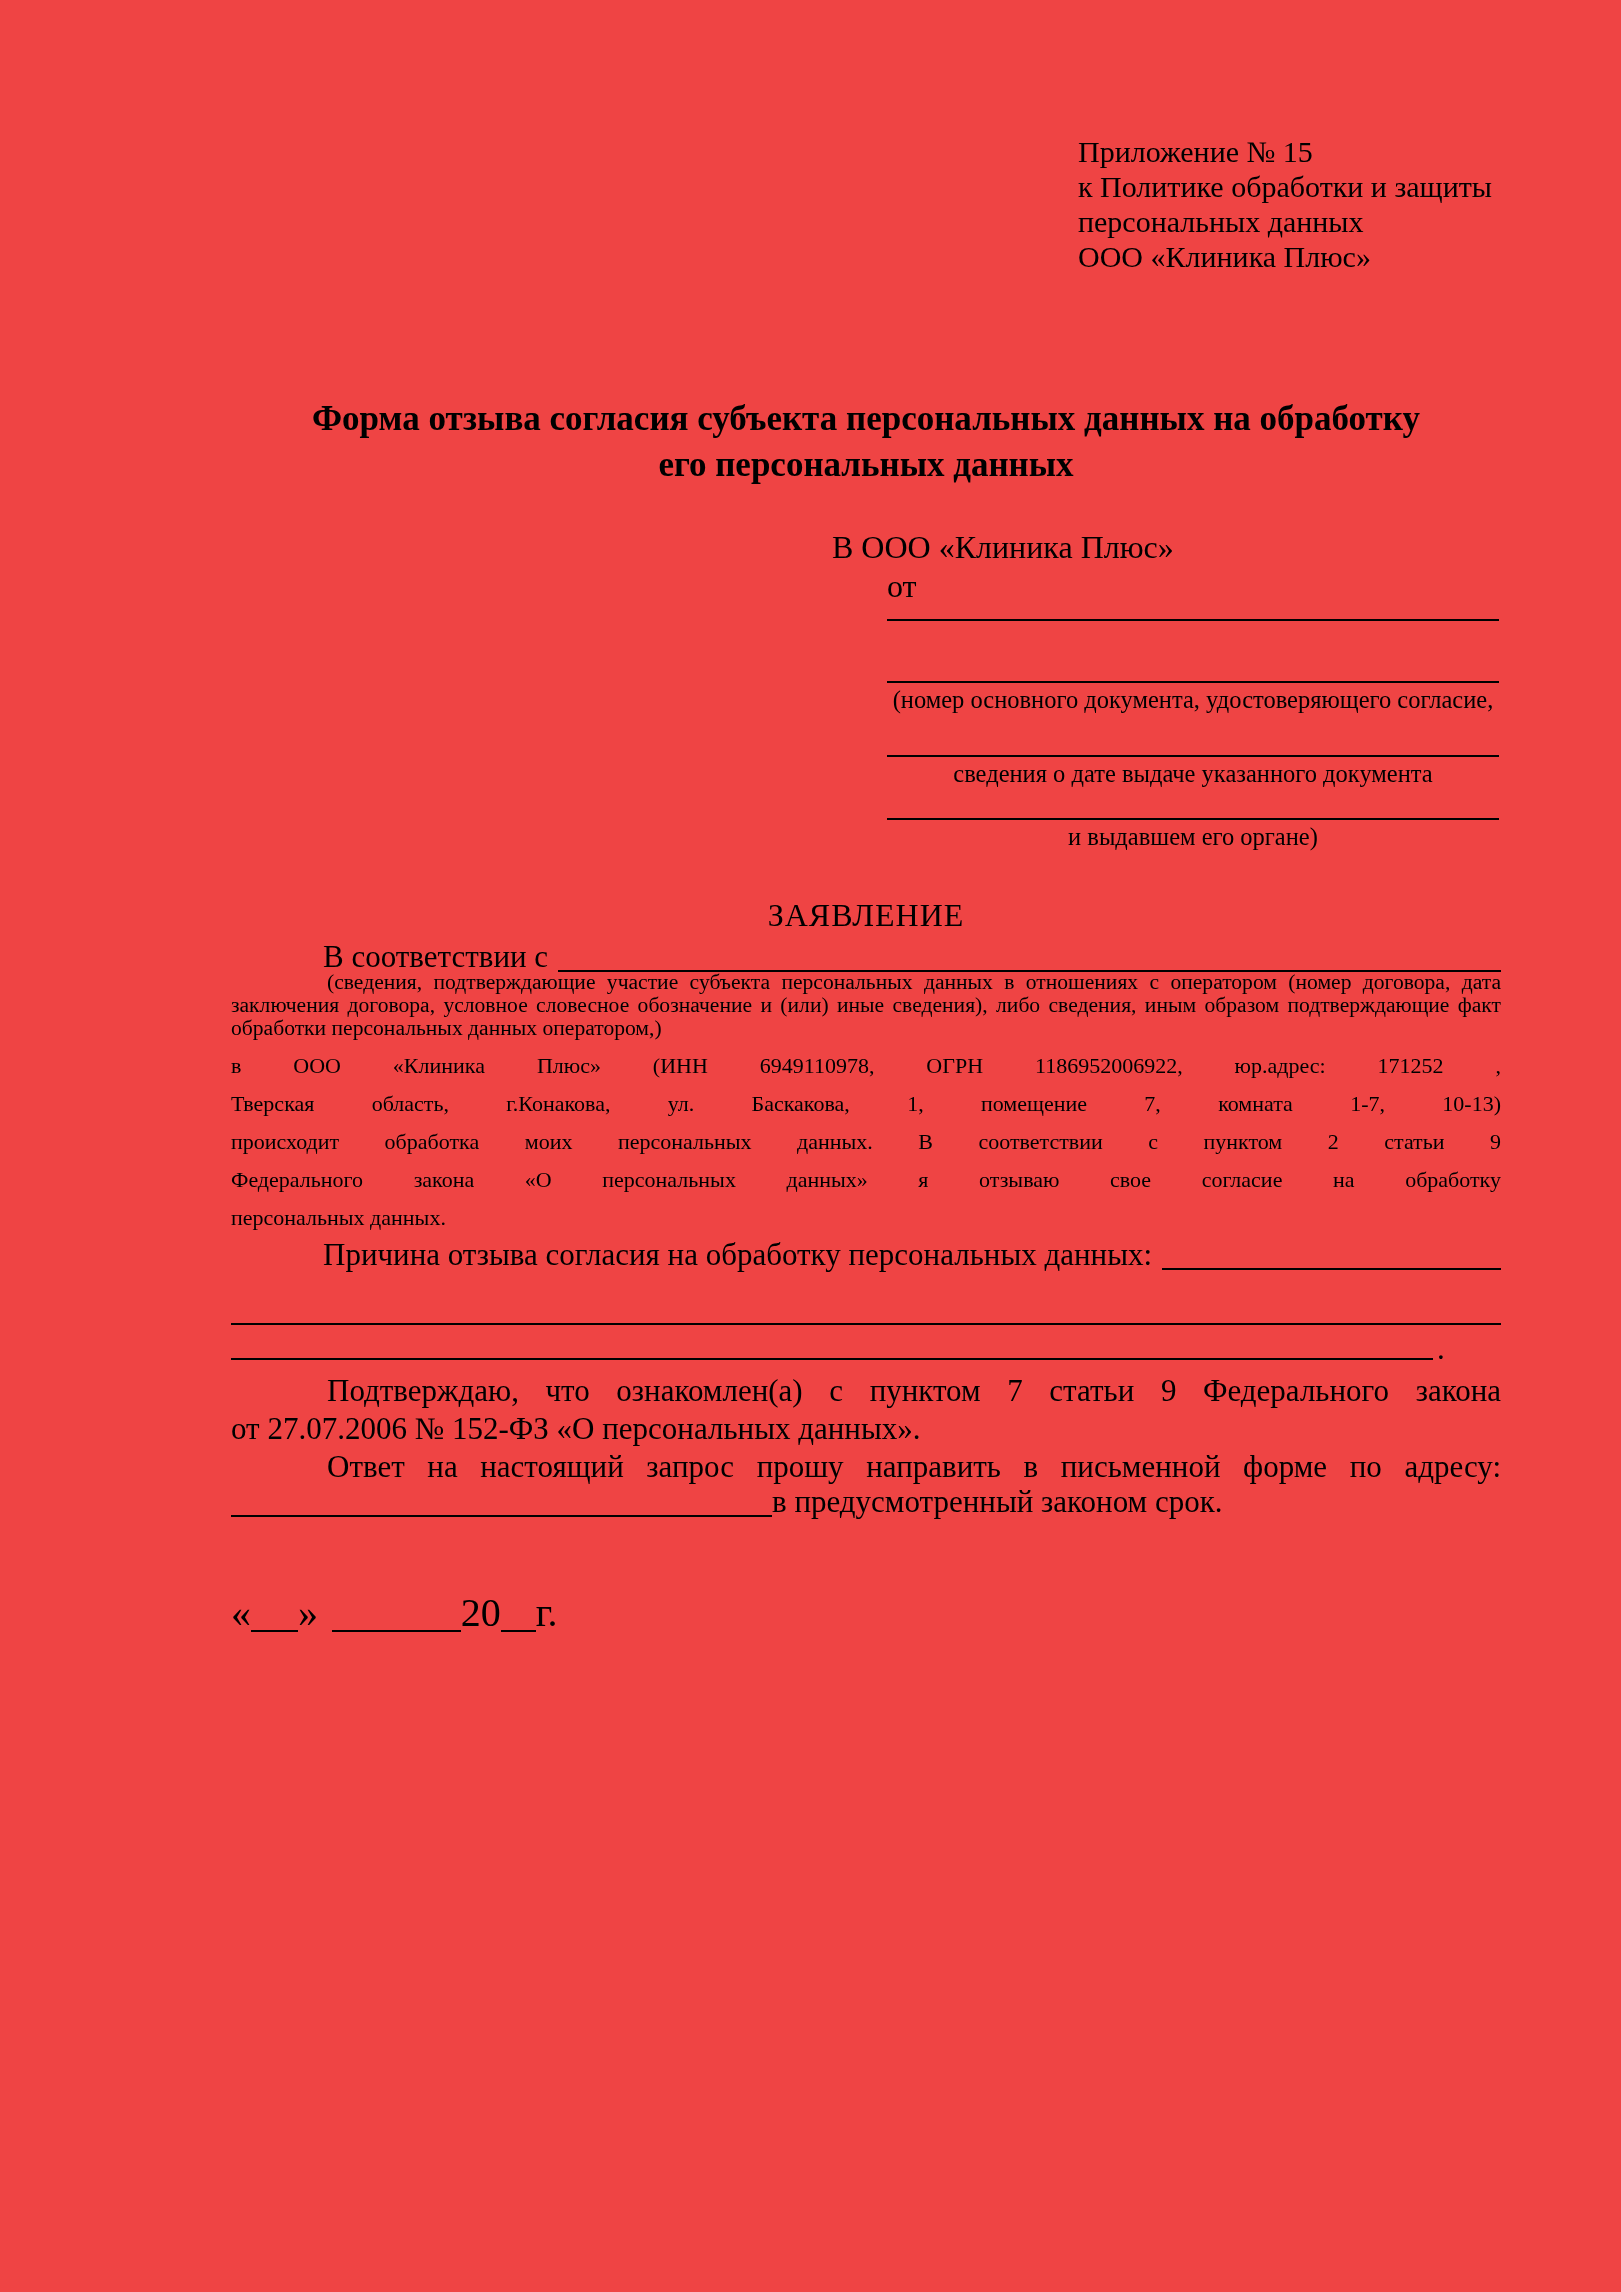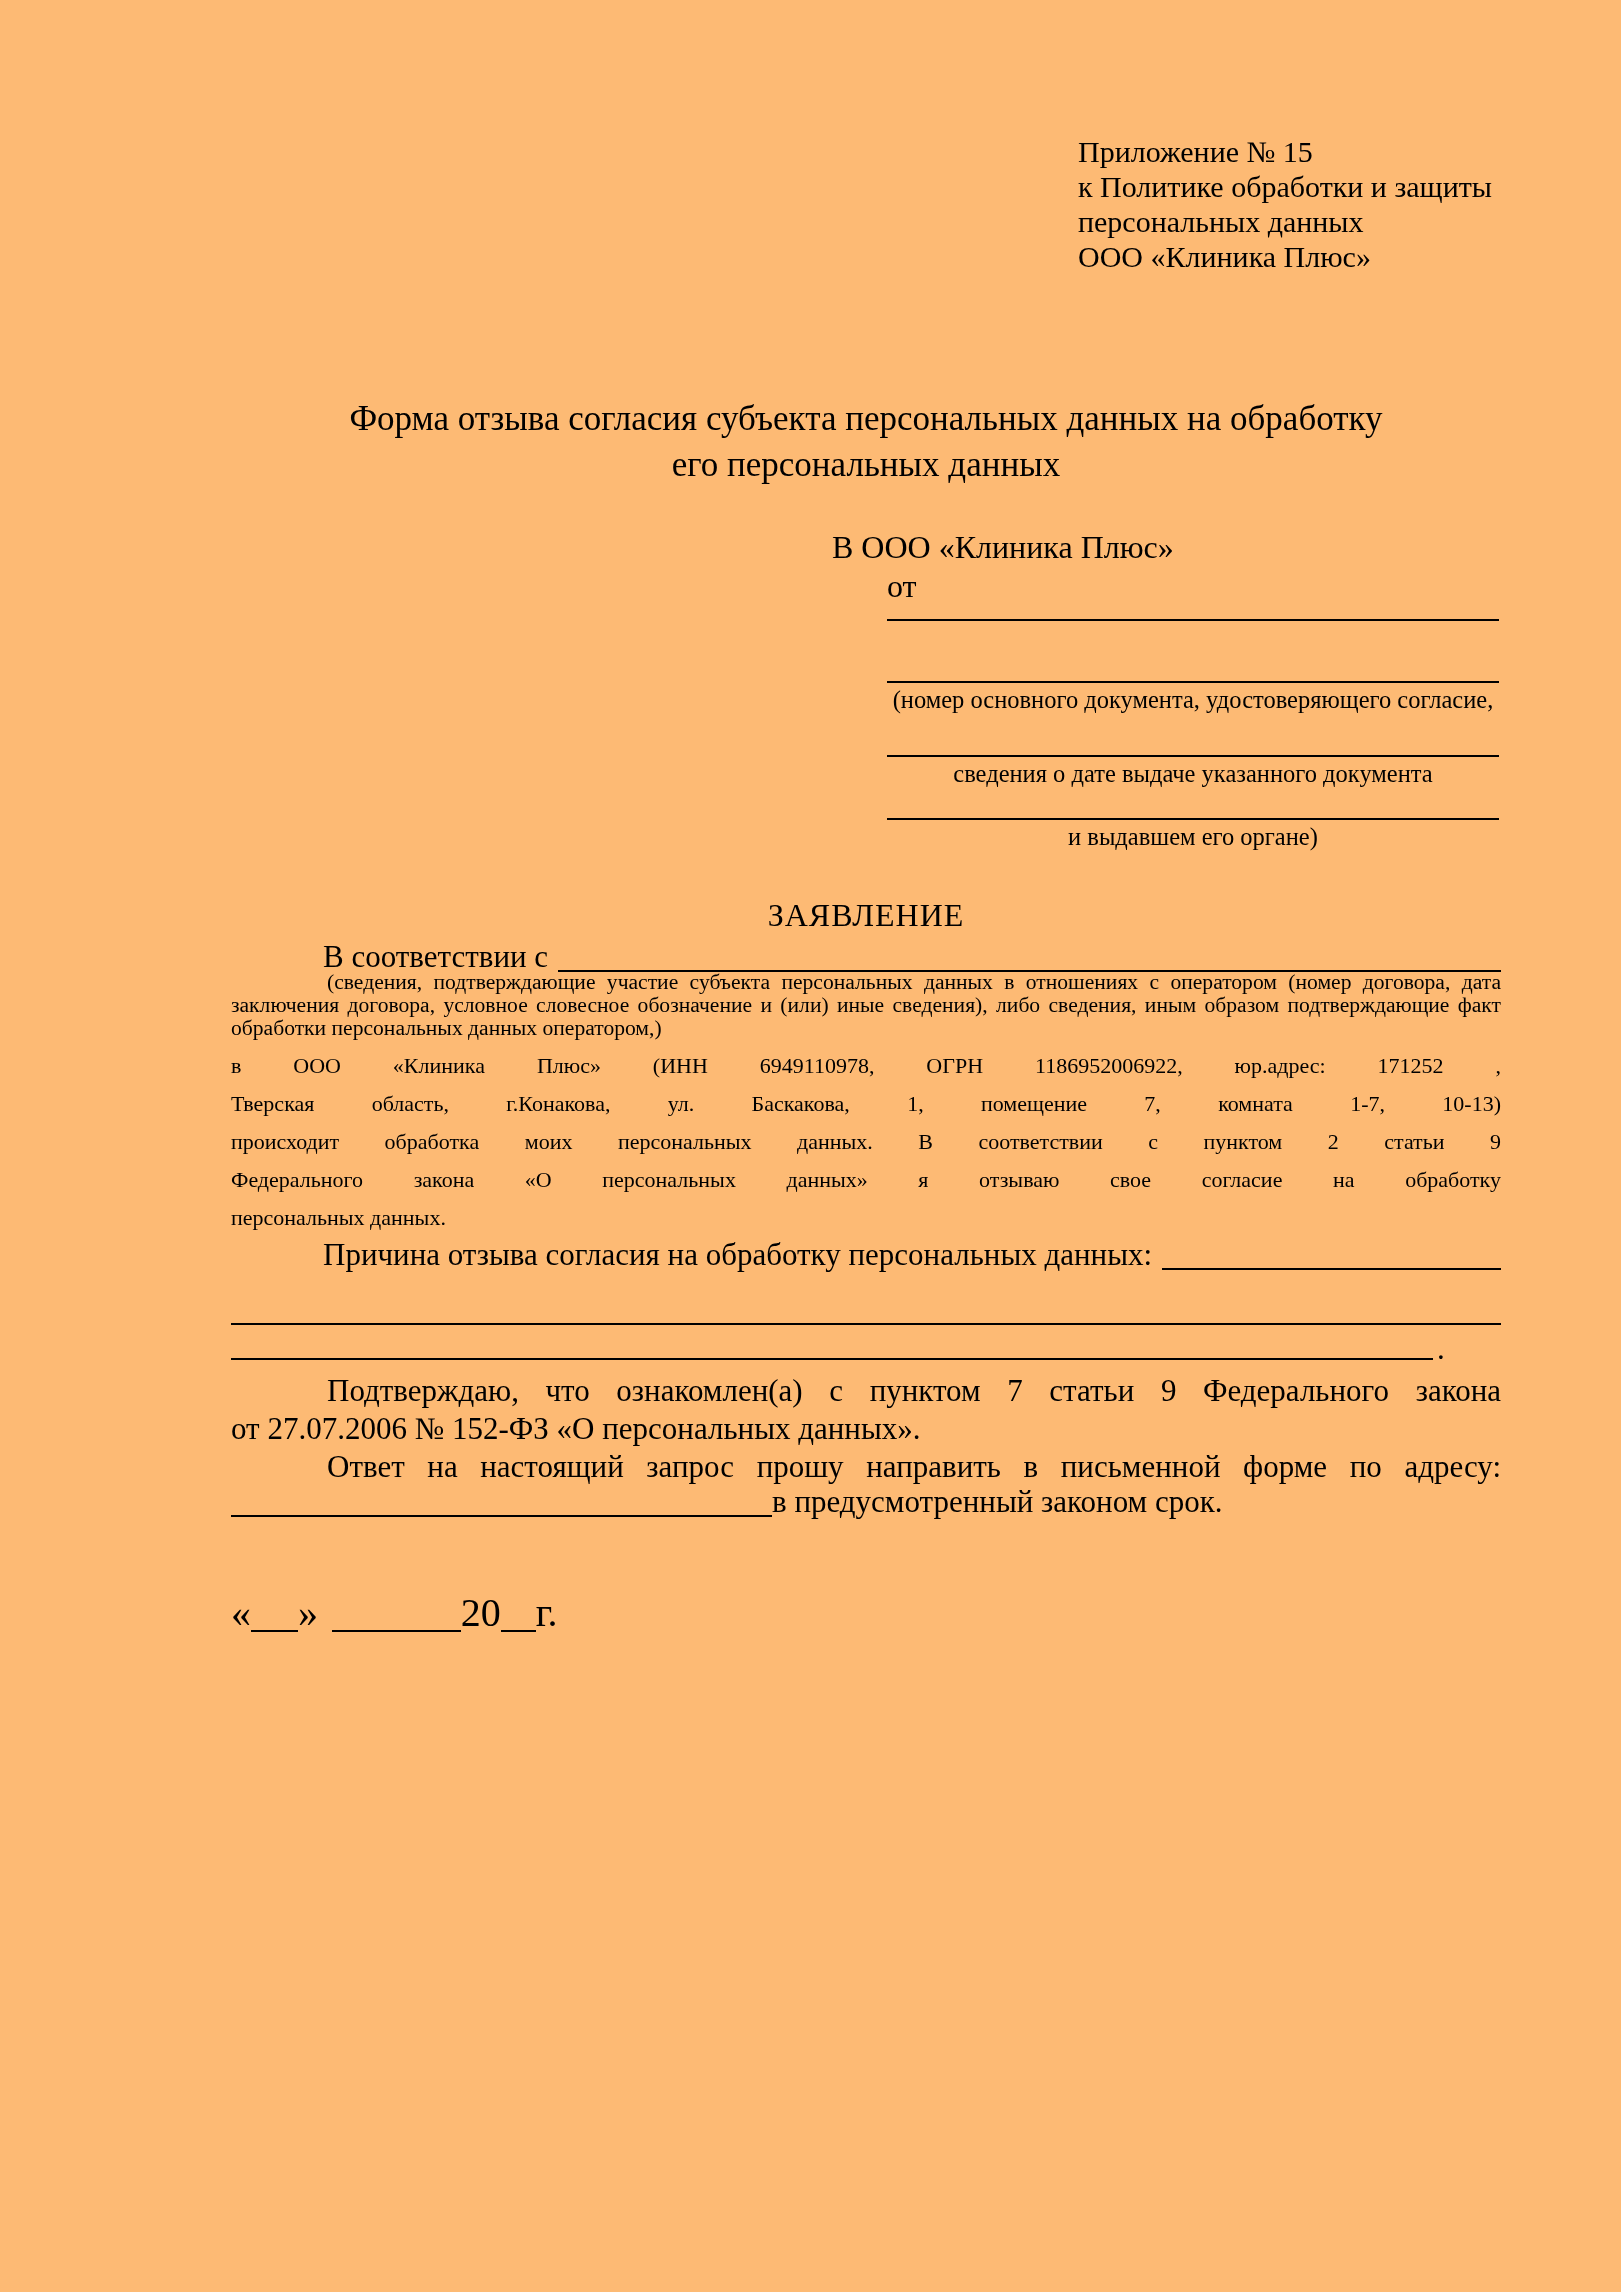--- a/index.html
+++ b/index.html
@@ -1,29 +1,29 @@
 <!DOCTYPE html>
 <html><head>
 <meta charset="utf-8">
 <style>
   html,body{margin:0;padding:0;background:#e8e8e8;}
   .page{
     position:relative;
     width:1621px;height:2293px;
-    background:#fdba74;
+    background:#ef4444;
     font-family:"Liberation Serif","DejaVu Serif",serif;
     color:#000;
     overflow:hidden;
     margin:0 auto;
   }
   .abs{position:absolute;}
   
   .appendix{left:1078px;top:134px;font-size:30px;line-height:35px;}
   
-  .doc-title{left:231px;top:396px;width:1270px;text-align:center;font-weight:normal;font-size:35px;line-height:46px;}
+  .doc-title{left:231px;top:396px;width:1270px;text-align:center;font-weight:bold;font-size:35px;line-height:46px;}
   
   .addr-to{left:832px;top:529px;font-size:32px;}
   .addr-from{left:887px;top:568px;font-size:32px;}
   .rule{position:absolute;left:887px;width:612px;border-top:2.9px solid #000;height:0;}
   .rule-label{position:absolute;left:887px;width:612px;text-align:center;}
   .lbl-fio{top:624px;font-size:26.5px;}
   .lbl-sm{font-size:24.5px;}
   
   .stmt-heading{left:231px;top:897px;width:1270px;text-align:center;font-size:32px;letter-spacing:1px;}
   .flexrow{display:flex;font-size:31px;line-height:38px;}

